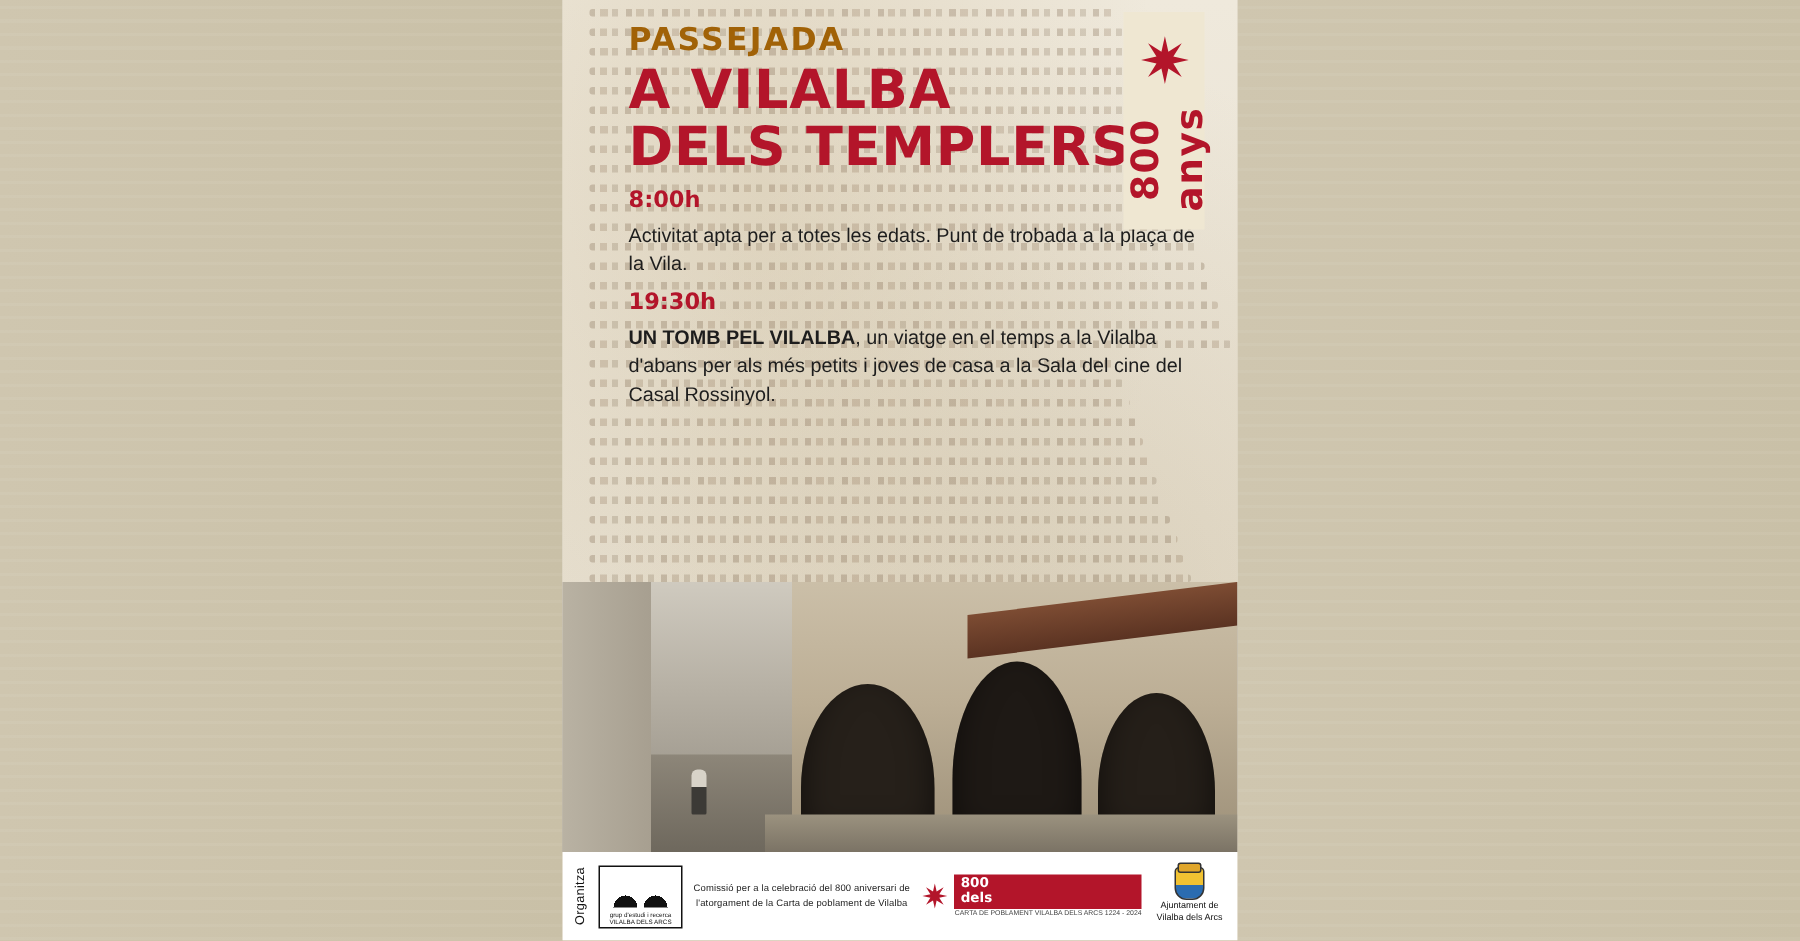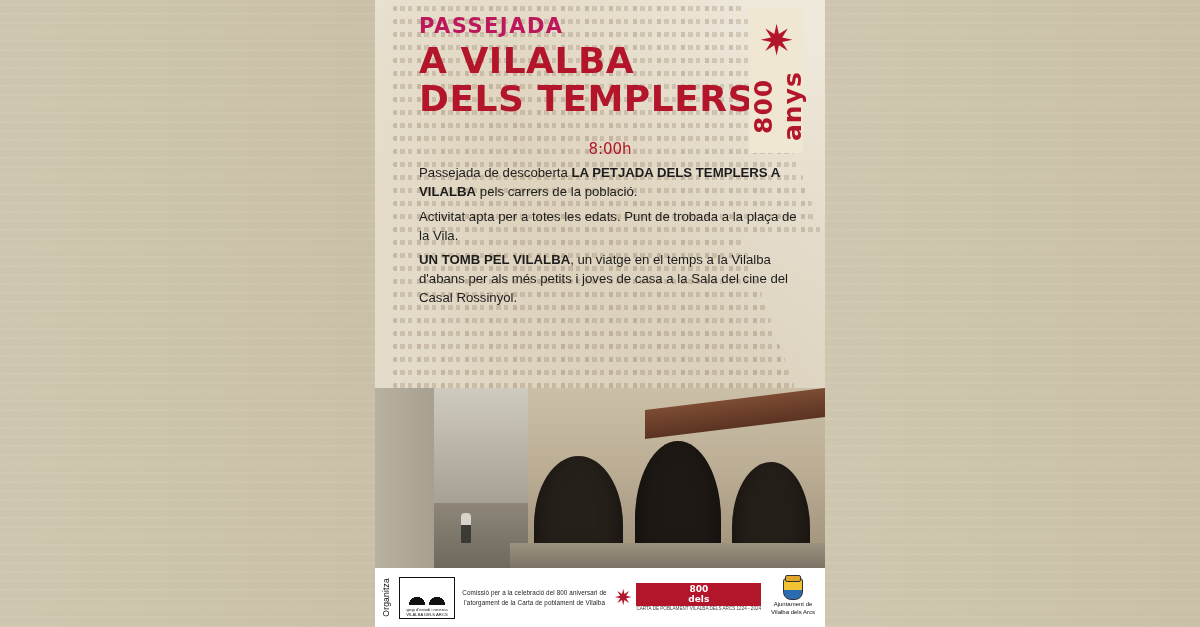--- a/index.html
+++ b/index.html
@@ -57,21 +57,21 @@
     border-radius: 2px;
   }
 
   
   .content {
     position: absolute;
     left: 0; right: 0; top: 0;
     padding: 14px 24px 0 44px;
   }
   .kicker {
-    color: #be185d;
+    color: #a16207;
     font-weight: bold;
     font-size: 21px;
     letter-spacing: 1.5px;
     font-family: "DejaVu Sans", sans-serif;
   }
   .title {
     color: #b3152a;
     font-weight: bold;
     font-size: 36px;
     line-height: 1.06;
@@ -83,26 +83,25 @@
   .date {
     margin-top: 8px;
     font-size: 16.5px;
     color: #2b2b2b;
     font-weight: 500;
     letter-spacing: 0.3px;
   }
   .date .hl { color: #b3152a; font-weight: bold; }
 
   .hour {
-    margin-top: 22px;
+    margin-top: 6px;
     color: #b3152a;
-    font-weight: normal;
+    font-weight: bold;
     font-size: 15px;
     font-family: "DejaVu Sans", sans-serif;
-    text-align: center;
   }
   .para {
     margin-top: 5px;
     font-size: 13.2px;
     line-height: 1.45;
     color: #1d1d1d;
     max-width: 380px;
   }
   .para b { font-weight: bold; }
 
@@ -228,21 +227,21 @@
     flex: 1; text-align: center;
     font-size: 6.3px; color: #222; line-height: 1.55; letter-spacing: 0.1px;
   }
   .foot-800 {
     display: flex; align-items: center; gap: 4px;
     padding-right: 4px;
   }
   .foot-800 .st { color: #b3152a; font-size: 22px; line-height: 1; }
   .foot-800 .bk {
     background: #b3152a; color: #fff; font-weight: bold;
-    font-size: 9px; line-height: 1.05; padding: 2px 4px; text-align: center;
+    font-size: 9px; line-height: 1.05; padding: 2px 4px; text-align: left;
     font-family: "DejaVu Sans", sans-serif;
   }
   .foot-800 .sub { font-size: 4.6px; color: #444; line-height: 1.3; text-align: center; }
   .ajunt {
     display: flex; flex-direction: column; align-items: center;
     padding: 0 10px 0 6px; gap: 1px;
   }
   .ajunt .shield {
     width: 20px; height: 22px;
     background: linear-gradient(180deg,#f1c232 0 55%, #2b6cb0 55% 100%);
@@ -322,22 +321,22 @@
 
     <div class="content">
       <div class="kicker">PASSEJADA</div>
       <div class="title">
         <div>A VILALBA</div>
         <div>DELS TEMPLERS</div>
       </div>
 
       <div id="schedule">
           <div class="hour">8:00h</div>
-          <div class="para"><span>Passejada de descoberta </span><b>LA PETJADA DELS TEMPLERS A VILALBA</b><span> pels carrers de la població.</span></div>
           <div class="para"><span>Activitat apta per a totes les edats. Punt de trobada a la plaça de la Vila.</span></div>
+          <div class="hour">19:30h</div>
           <div class="para"><b>UN TOMB PEL VILALBA</b><span>, un viatge en el temps a la Vilalba d'abans per als més petits i joves de casa a la Sala del cine del Casal Rossinyol.</span></div>
         </div>
     </div>
 
     <div class="badge">
       <div class="star">✷</div>
       <div class="vtext">800 anys</div>
     </div>
 
     <div class="photo">

